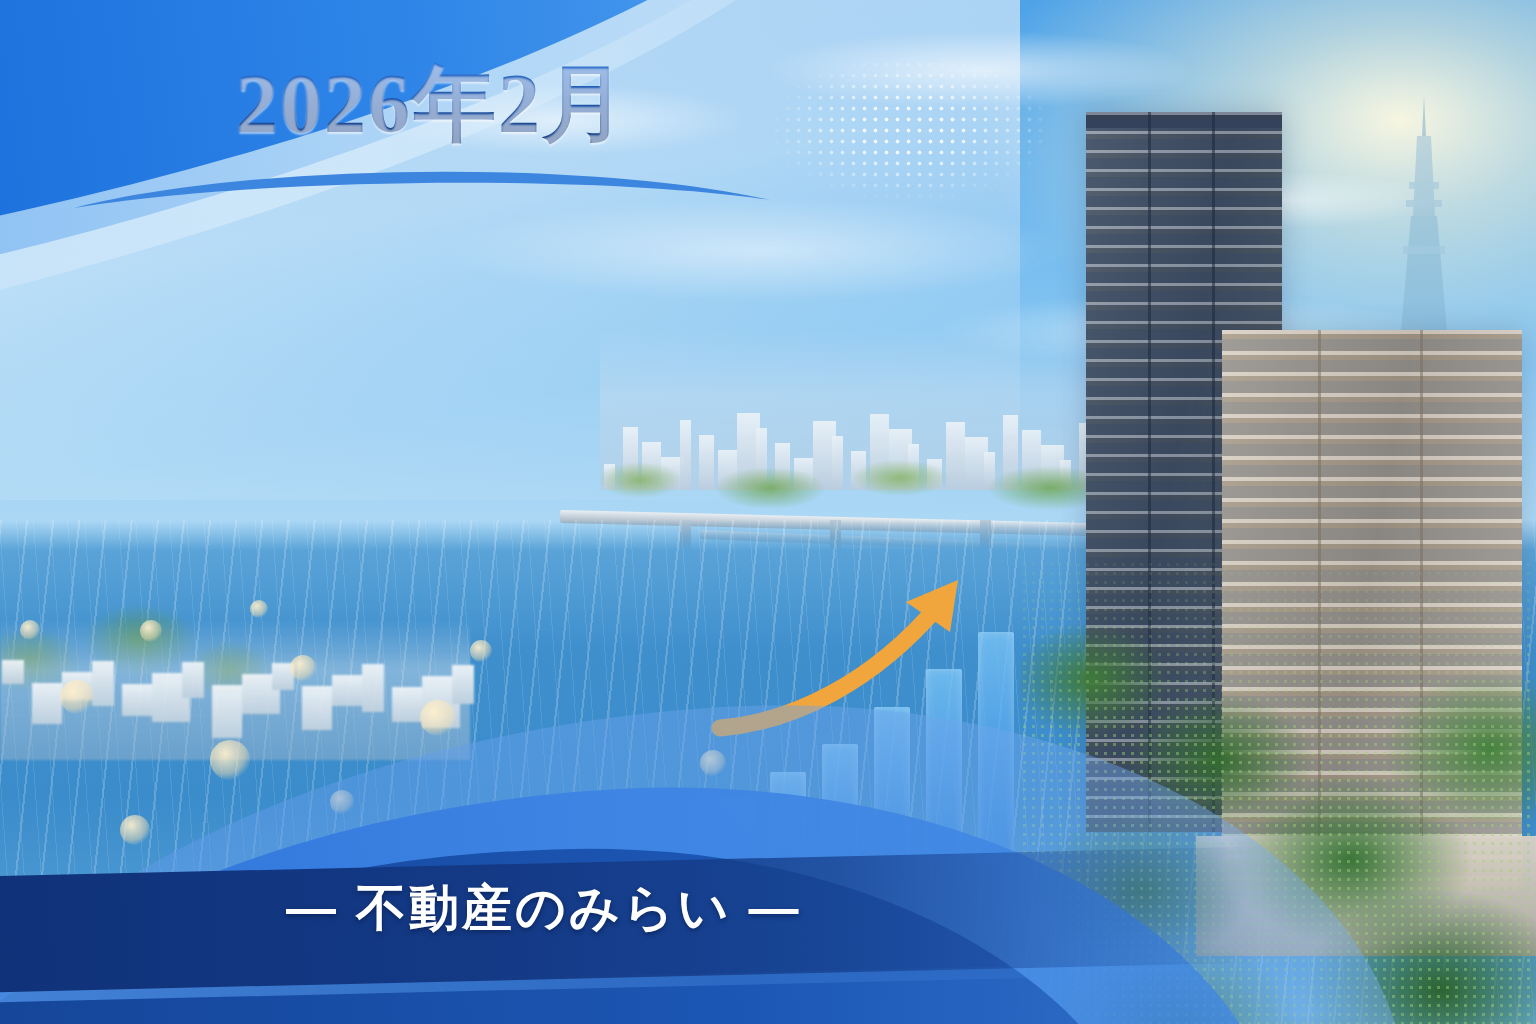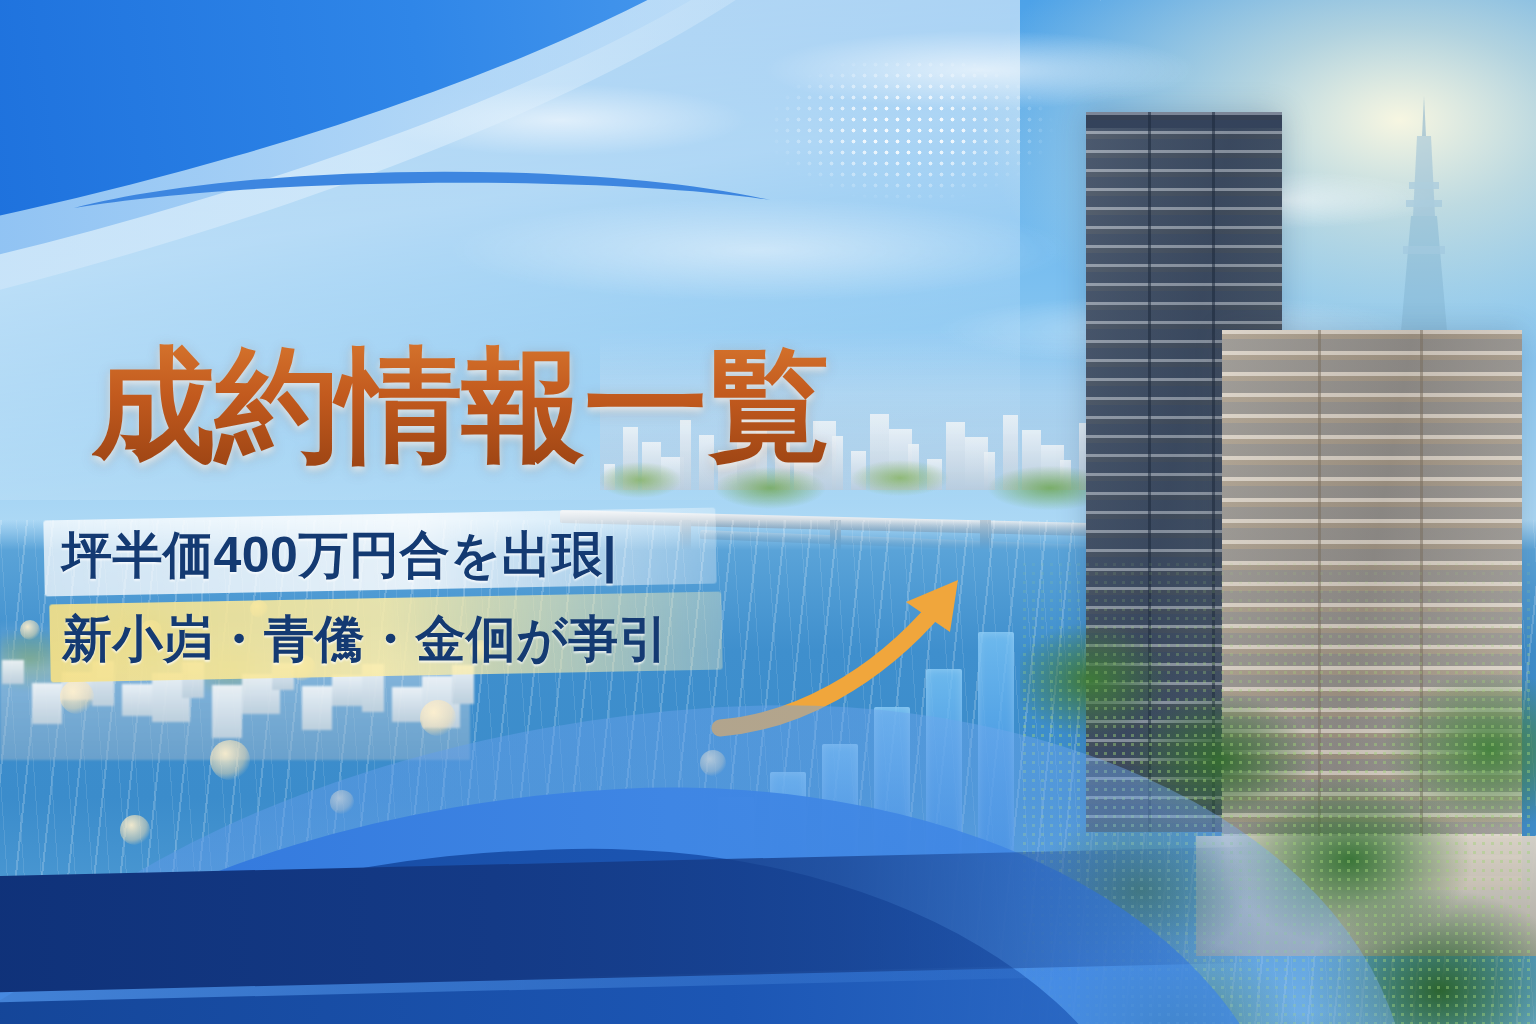--- a/index.html
+++ b/index.html
@@ -442,24 +442,19 @@
       <path d="M2 52 C 180 6, 520 4, 698 44 C 520 18, 180 22, 2 52 Z" fill="#3d86e0"></path>
     </svg>
   </div>
 
   <div class="waveLite"></div>
   <div class="waveMid"></div>
   <div class="waveDeep"></div>
   <div class="footerBandEdge"></div>
   <div class="footerBand"></div>
 
-
-  <div class="h2">成約情報一覧</div>
-
-  <div class="subWrap">
-    <div class="brushLite"></div>
-    <div class="brushGold"></div>
-    <div class="sub1">坪半価400万円合を出珢|</div>
-    <div class="sub2">新小岿・青儯・金佪が亊引</div>
-  </div>
-
+  <div class="date">2026年2月</div>
+
+
+
+  <div class="footerText">— 不動産のみらい —</div>
 
 </div>
 
 </body></html>

